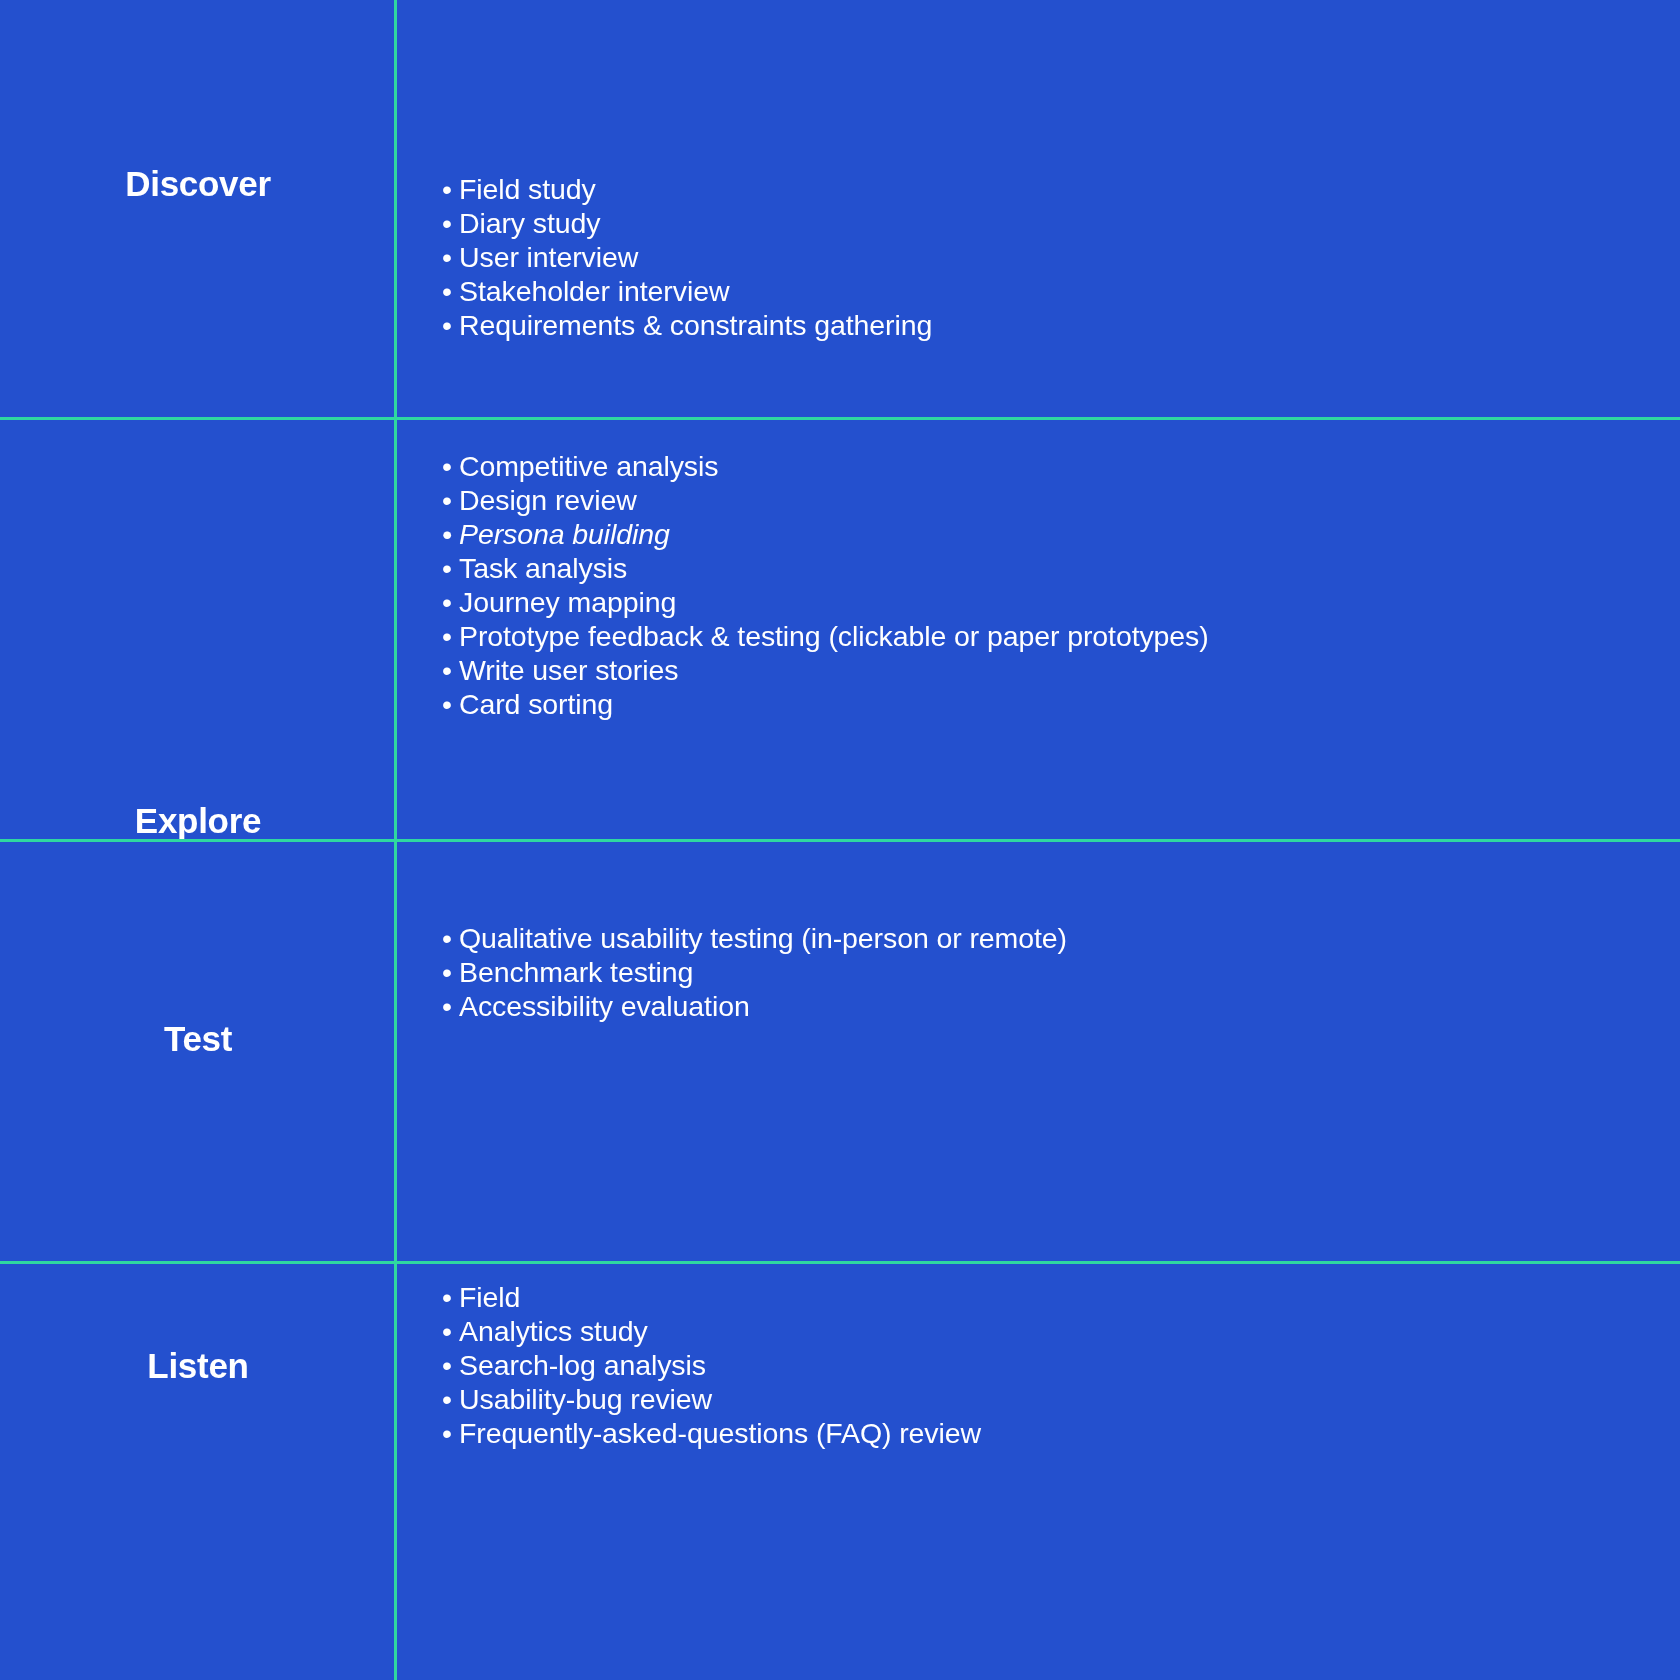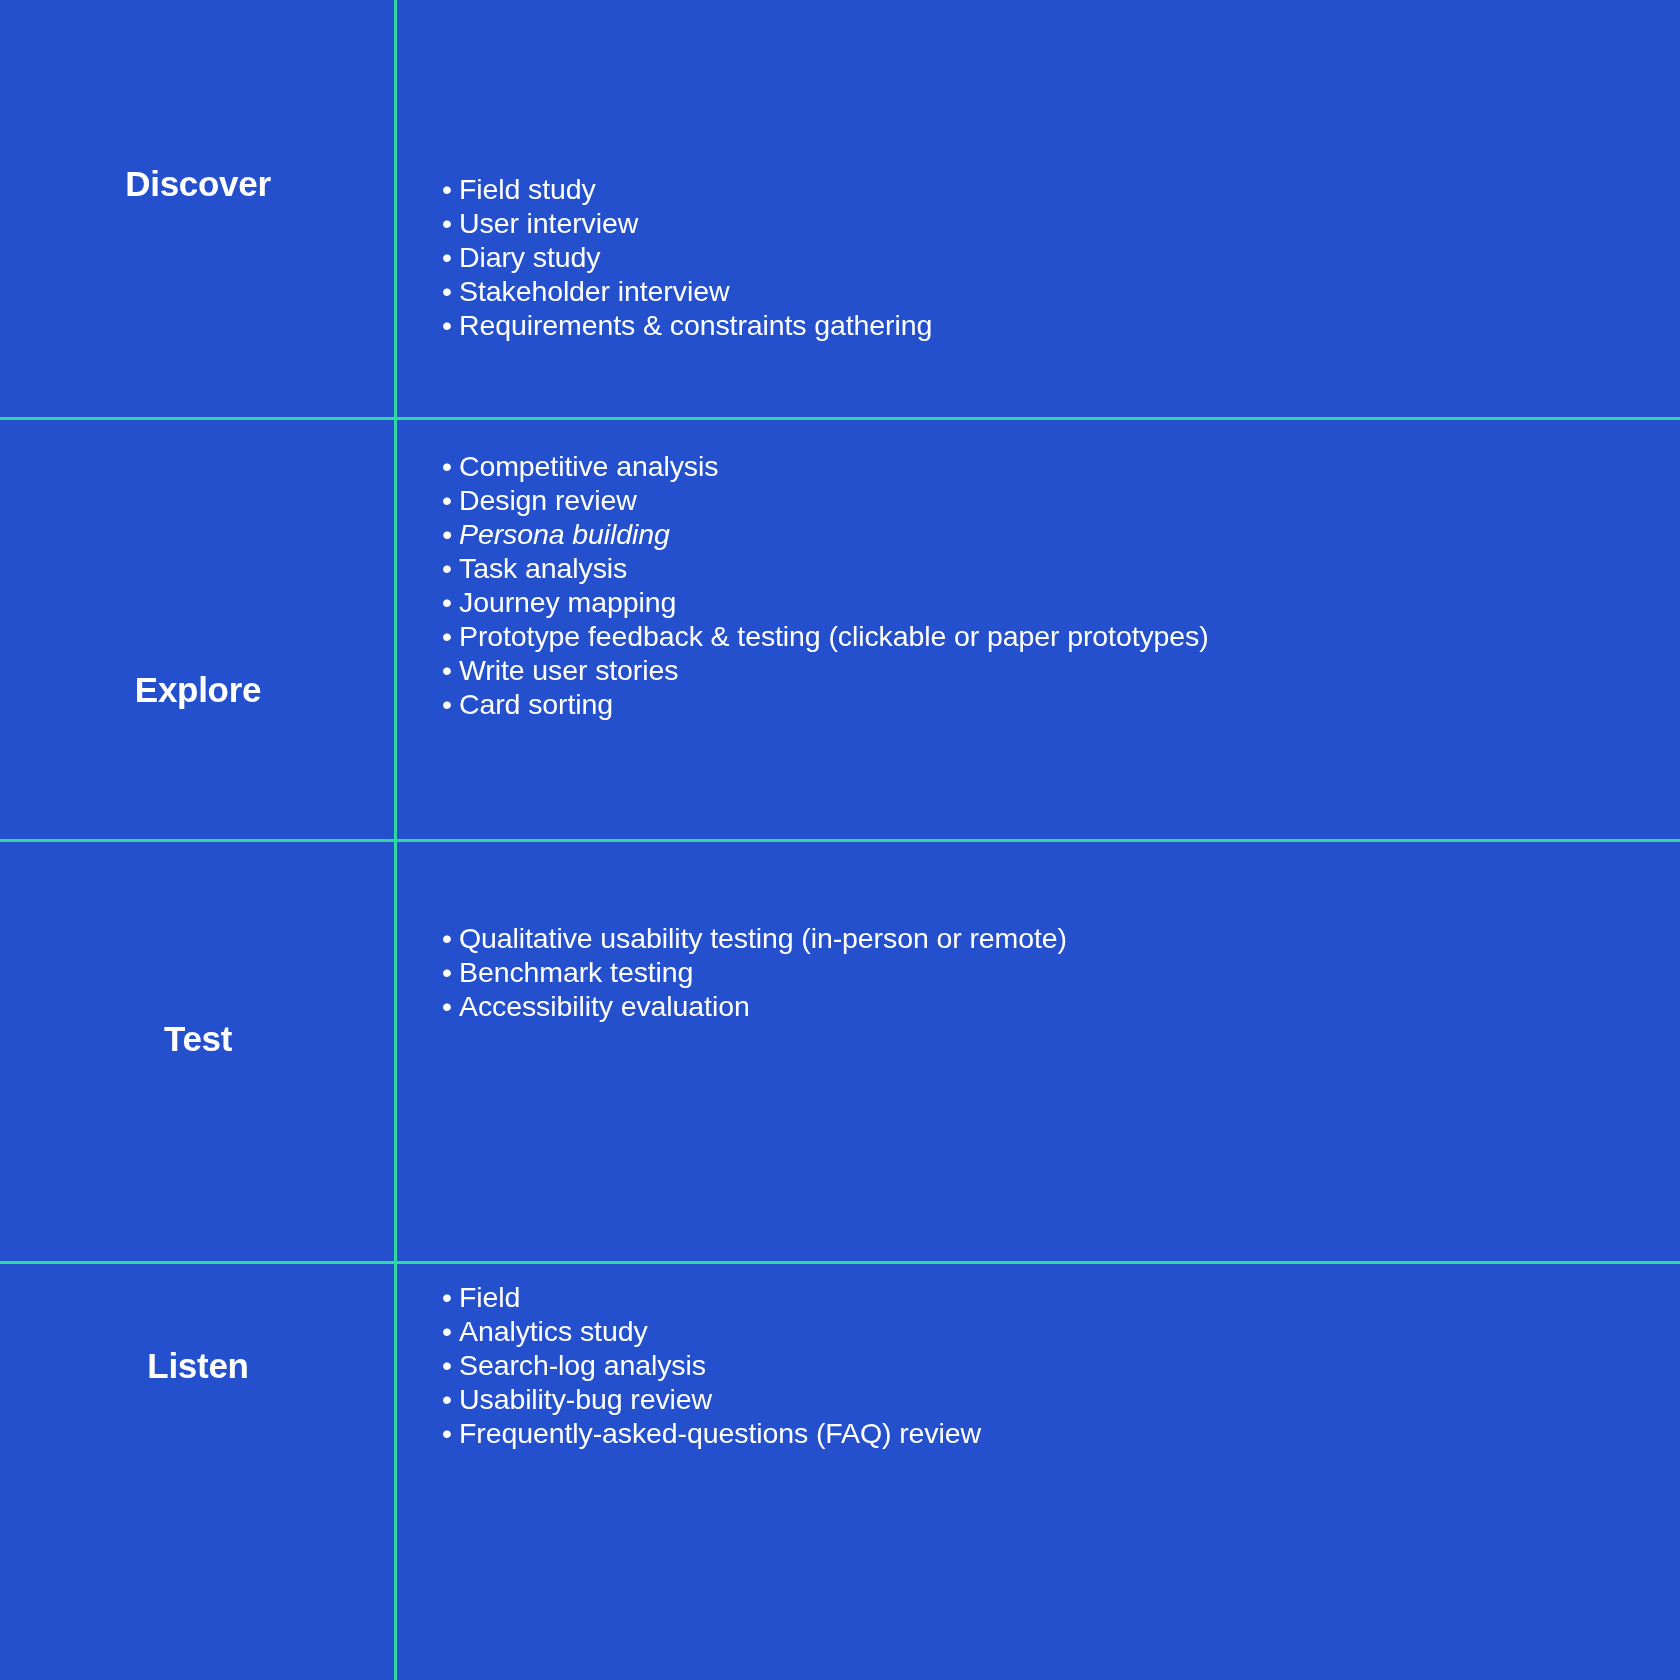--- a/index.html
+++ b/index.html
@@ -103,21 +103,21 @@
   #row-test     { top: 843px;  height: 419px; }
   #row-listen   { top: 1265px; height: 415px; }
 
   
   #row-discover .row-content-cell { justify-content: center; padding-top: 95px; }
   #row-explore  .row-content-cell { justify-content: flex-start; padding-top: 28px; }
   #row-test     .row-content-cell { justify-content: flex-start; padding-top: 78px; }
   #row-listen   .row-content-cell { justify-content: flex-start; padding-top: 15px; }
 
   #row-discover .row-label-cell { align-items: flex-start; padding-top: 165px; }
-  #row-explore  .row-label-cell { align-items: center; padding-top: 120px; }
+  #row-explore  .row-label-cell { align-items: flex-end; padding-top: 120px; }
   #row-test     .row-label-cell { align-items: flex-start; padding-top: 177px; }
   #row-listen   .row-label-cell { align-items: flex-start; padding-top: 82px; }
 </style>
 </head>
 <body>
 
 <div id="matrix" style="background: rgb(36, 80, 206);">
 
   <div class="vline" style="left: 394px; background: rgb(47, 216, 160);"></div>
 
@@ -125,22 +125,22 @@
   <div class="hline" style="top: 839px; background: rgb(47, 216, 160);"></div>
   <div class="hline" style="top: 1261px; background: rgb(47, 216, 160);"></div>
 
   <div class="row" id="row-discover">
     <div class="row-label-cell">
       <div class="row-label" style="color: rgb(255, 255, 255);">Discover</div>
     </div>
     <div class="row-content-cell">
       <ul class="bullet-list">
         <li class="bullet-item" style="color: rgb(255, 255, 255);"><span class="bullet-dot">•</span><span>Field study</span></li>
+        <li class="bullet-item" style="color: rgb(255, 255, 255);"><span class="bullet-dot">•</span><span>Diary study</span></li>
         <li class="bullet-item" style="color: rgb(255, 255, 255);"><span class="bullet-dot">•</span><span>User interview</span></li>
-        <li class="bullet-item" style="color: rgb(255, 255, 255);"><span class="bullet-dot">•</span><span>Diary study</span></li>
         <li class="bullet-item" style="color: rgb(255, 255, 255);"><span class="bullet-dot">•</span><span>Stakeholder interview</span></li>
         <li class="bullet-item" style="color: rgb(255, 255, 255);"><span class="bullet-dot">•</span><span>Requirements &amp; constraints gathering</span></li>
       </ul>
     </div>
   </div>
 
   <div class="row" id="row-explore">
     <div class="row-label-cell">
       <div class="row-label" style="color: rgb(255, 255, 255);">Explore</div>
     </div>

